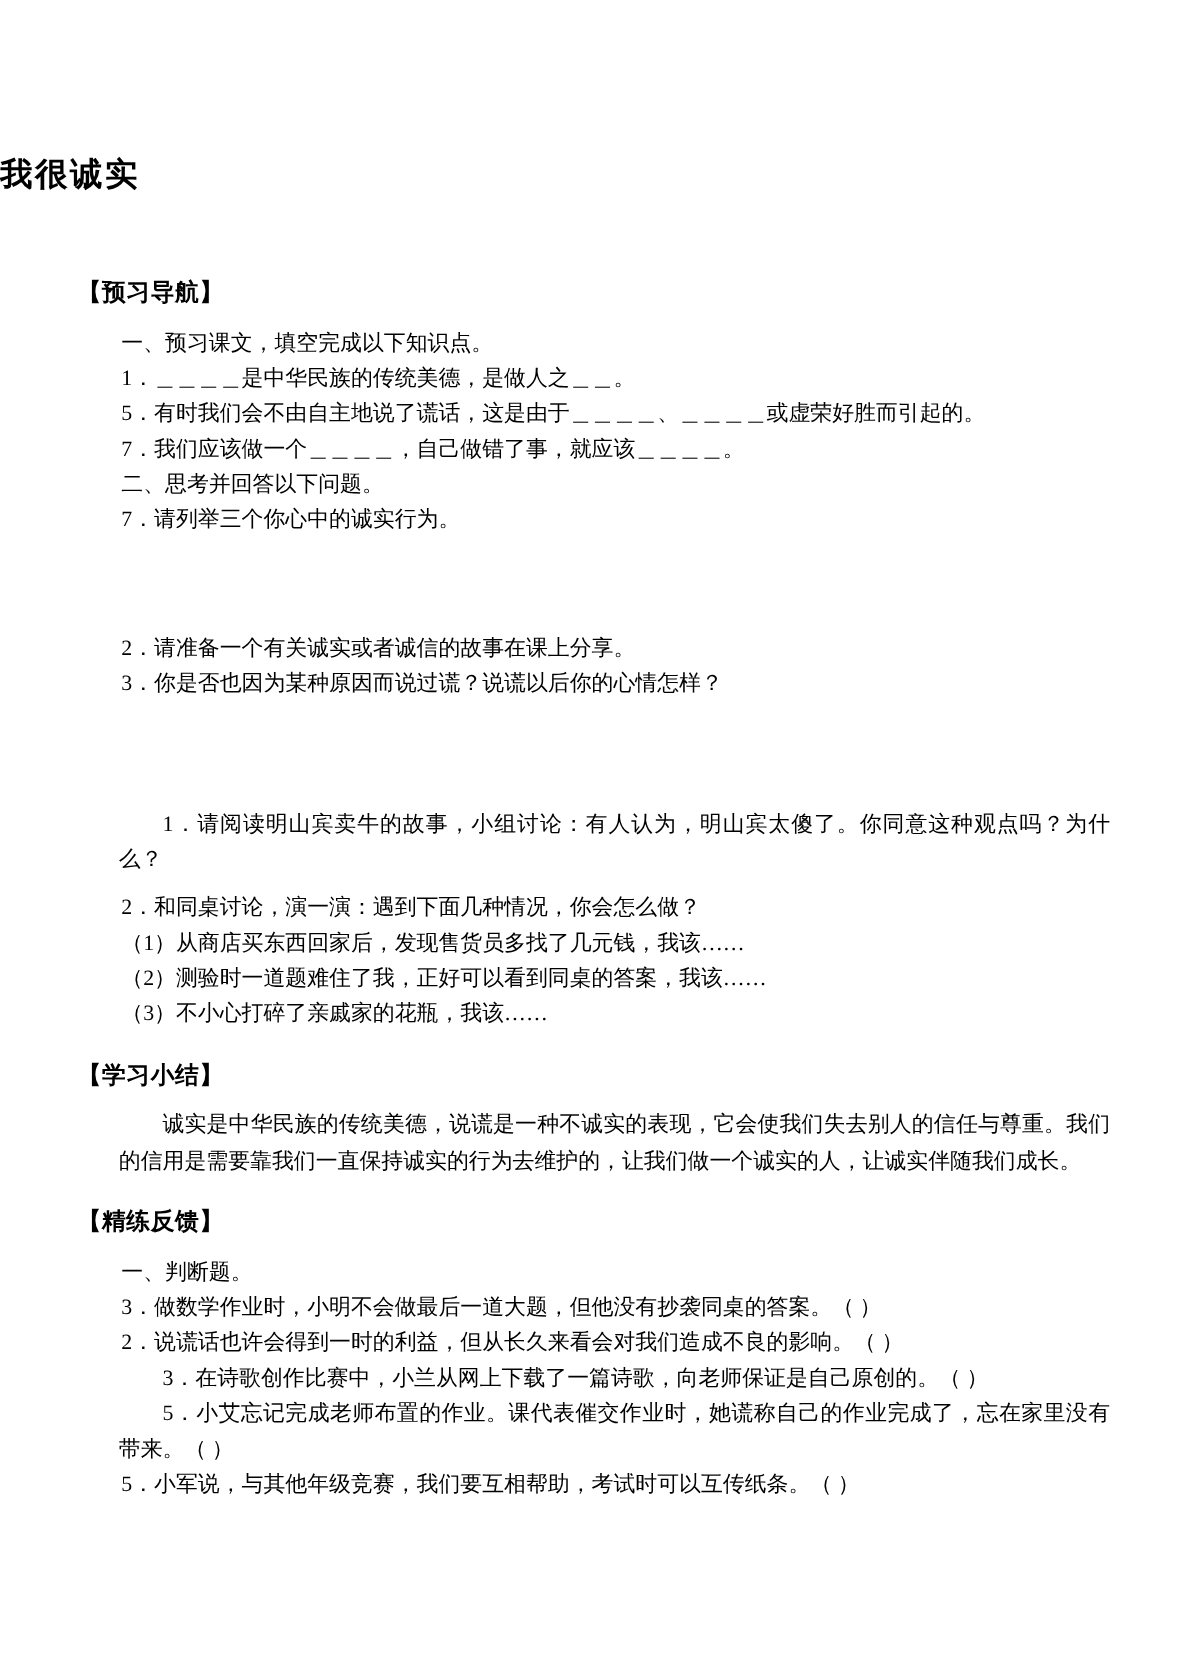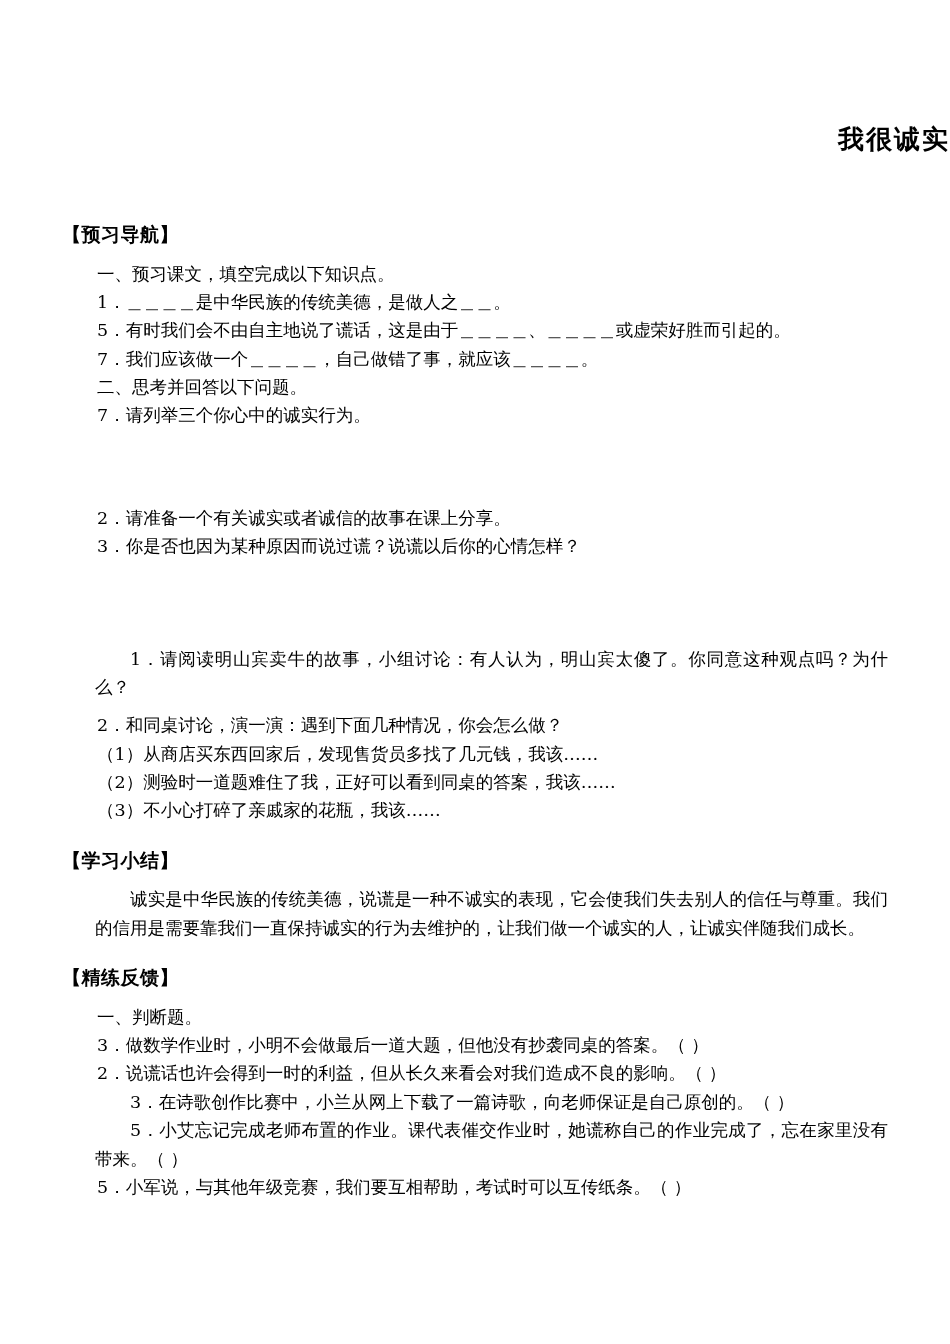--- a/index.html
+++ b/index.html
@@ -17,21 +17,21 @@
   }
   .page {
     position: absolute;
     left: 0;
     top: 0;
     width: 950px;
     height: 1344px;
     padding: 0;
   }
   .doc-title {
-    text-align: right;
+    text-align: left;
     font-size: 26px;
     font-weight: bold;
     letter-spacing: 2px;
     margin-top: 122px;
     margin-bottom: 0;
     font-family: "DejaVu Sans", "Liberation Sans", sans-serif;
   }
   .content {
     margin: 0 62px 0 62px;
     font-size: 17.5px;
@@ -39,20 +39,21 @@
   }
   .section-head {
     font-weight: bold;
     font-size: 19px;
     font-family: "DejaVu Sans", "Liberation Sans", sans-serif;
     letter-spacing: 0.5px;
   }
   .para {
     text-indent: 2em;
     margin: 0;
+    font-family: Liberation Serif, serif;
   }
   .blank-gap-lg { height: 74px; }
   .blank-gap-sm { height: 20px; }
   .blank-gap-xs { height: 10px; }
   .spacer-after-title { height: 62px; }
   .justify { text-align: justify; margin-left: 33px; }
 </style>
 </head>
 <body>
 

